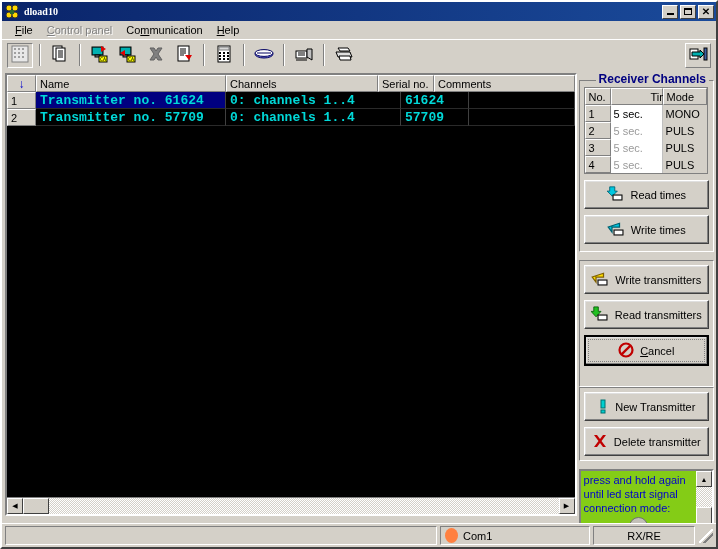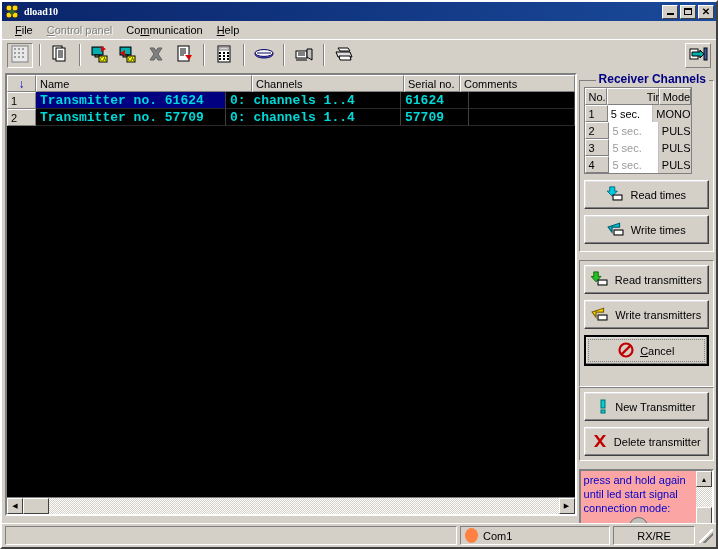--- a/index.html
+++ b/index.html
@@ -145,21 +145,21 @@
     border-top-color: #ffffff; border-left-color: #ffffff;
     border-right-color: #808080; border-bottom-color: #808080;
     font-size: 11px;
     color: #000;
     padding: 1px 0 0 3px;
     display: flex; align-items: center;
     white-space: nowrap;
     overflow: hidden;
   }
   .gh.c0 { width: 29px; justify-content: center; padding-left:0; }
-  .gh.c1 { width: 216px; }
+  .gh.c1 { width: 190px; }
   .gh.c2 { width: 152px; }
   .gh.c3 { width: 56px; }
   .gh.c4 { flex: 1 1 auto; }
   .sort-arrow { color: #0000cc; font-size: 12px; line-height:1; font-weight:bold;}
 
   .grid-body { flex: 1 1 auto; background: #000; overflow: hidden; }
   .grow { display: flex; height: 17px; }
   .gc {
     font-family: "Liberation Mono", monospace;
     font-size: 13px;
@@ -236,21 +236,21 @@
     position: absolute;
     top: -9px; left: 16px;
     background: #d4d0c8;
     color: #000080;
     font-weight: bold;
     font-size: 12px;
     padding: 0 3px;
     white-space: nowrap;
   }
 
-  .rc-table { border: 1px solid #808080; background: #ffffff; width: 108px; }
+  .rc-table { border: 1px solid #808080; background: #ffffff; width: 124px; }
   .rc-head { display: flex; height: 17px; }
   .rc-h {
     background: #d4d0c8;
     border: 1px solid;
     border-top-color: #ffffff; border-left-color: #ffffff;
     border-right-color: #808080; border-bottom-color: #808080;
     font-size: 11px; color: #000;
     padding: 1px 0 0 3px;
     display:flex; align-items:center;
     white-space: nowrap;
@@ -307,21 +307,21 @@
     border-top-color: #808080; border-left-color: #808080;
     border-right-color: #ffffff; border-bottom-color: #ffffff;
     padding: 4px;
   }
 
   .memo {
     display: flex;
     border: 2px solid;
     border-top-color: #808080; border-left-color: #808080;
     border-right-color: #ffffff; border-bottom-color: #ffffff;
-    background: #fca5a5;
+    background: #84cc16;
     height: 76px;
     position: relative;
   }
   .memo-body { flex: 1 1 auto; padding: 2px 3px; position: relative; }
   .memo-line {
     color: #0000cc;
     font-size: 11px;
     line-height: 14px;
     white-space: nowrap;
   }
@@ -364,21 +364,21 @@
     border-top-color: #808080; border-left-color: #808080;
     border-right-color: #ffffff; border-bottom-color: #ffffff;
     display: flex; align-items: center;
     padding: 0 4px;
     font-size: 11px; color: #000;
     background: #d4d0c8;
     white-space: nowrap;
   }
   .sb-pane.grow { flex: 1 1 auto; }
   .sb-pane.com { width: 150px; gap: 5px; }
-  .sb-pane.rx { width: 82px; justify-content: center; }
+  .sb-pane.rx { width: 102px; justify-content: center; }
   .com-led {
     width: 13px; height: 15px; border-radius: 50%;
     background: #ff8040;
     flex: 0 0 13px;
   }
   .resize-grip {
     width: 14px; height: 14px;
     margin-left: 1px;
     position: relative;
   }
@@ -688,37 +688,37 @@
             </svg>
           </span>
           <span class="lbl">Write times</span>
         </div>
       </div>
 
       <div class="panel-sunken" style="margin-top:8px">
         <div class="btn">
           <span>
             <svg width="18" height="16" viewBox="0 0 18 16">
+              <path d="M10 1 L10 4 L4 4 L4 8 L1 4 Z" transform="translate(0,1) scale(1.25)" fill="#ffe000" stroke="#806000"></path>
+              <rect x="7" y="9" width="9" height="5" fill="#d8d8d8" stroke="#000"></rect>
+              <rect x="8" y="10" width="7" height="3" fill="#ffffff"></rect>
+            </svg>
+          </span>
+          <span class="lbl">Write transmitters</span>
+        </div>
+
+        <div class="btn">
+          <span>
+            <svg width="18" height="16" viewBox="0 0 18 16">
               <path d="M2 1 L7 1 L7 6 L10 6 L4.5 12 L-1 6 L2 6 Z" transform="translate(1,0) scale(0.9)" fill="#22c022" stroke="#0a600a"></path>
               <rect x="7" y="9" width="9" height="5" fill="#d8d8d8" stroke="#000"></rect>
               <rect x="8" y="10" width="7" height="3" fill="#ffffff"></rect>
             </svg>
           </span>
           <span class="lbl">Read transmitters</span>
-        </div>
-
-        <div class="btn">
-          <span>
-            <svg width="18" height="16" viewBox="0 0 18 16">
-              <path d="M10 1 L10 4 L4 4 L4 8 L1 4 Z" transform="translate(0,1) scale(1.25)" fill="#ffe000" stroke="#806000"></path>
-              <rect x="7" y="9" width="9" height="5" fill="#d8d8d8" stroke="#000"></rect>
-              <rect x="8" y="10" width="7" height="3" fill="#ffffff"></rect>
-            </svg>
-          </span>
-          <span class="lbl">Write transmitters</span>
         </div>
 
         <div class="btn default" style="margin-bottom:16px">
           <span class="inner"></span>
           <span>
             <svg width="16" height="16" viewBox="0 0 16 16">
               <circle cx="8" cy="8" r="6.5" fill="none" stroke="#c00000" stroke-width="2.2"></circle>
               <line x1="3.6" y1="12.4" x2="12.4" y2="3.6" stroke="#c00000" stroke-width="2.2"></line>
             </svg>
           </span>

